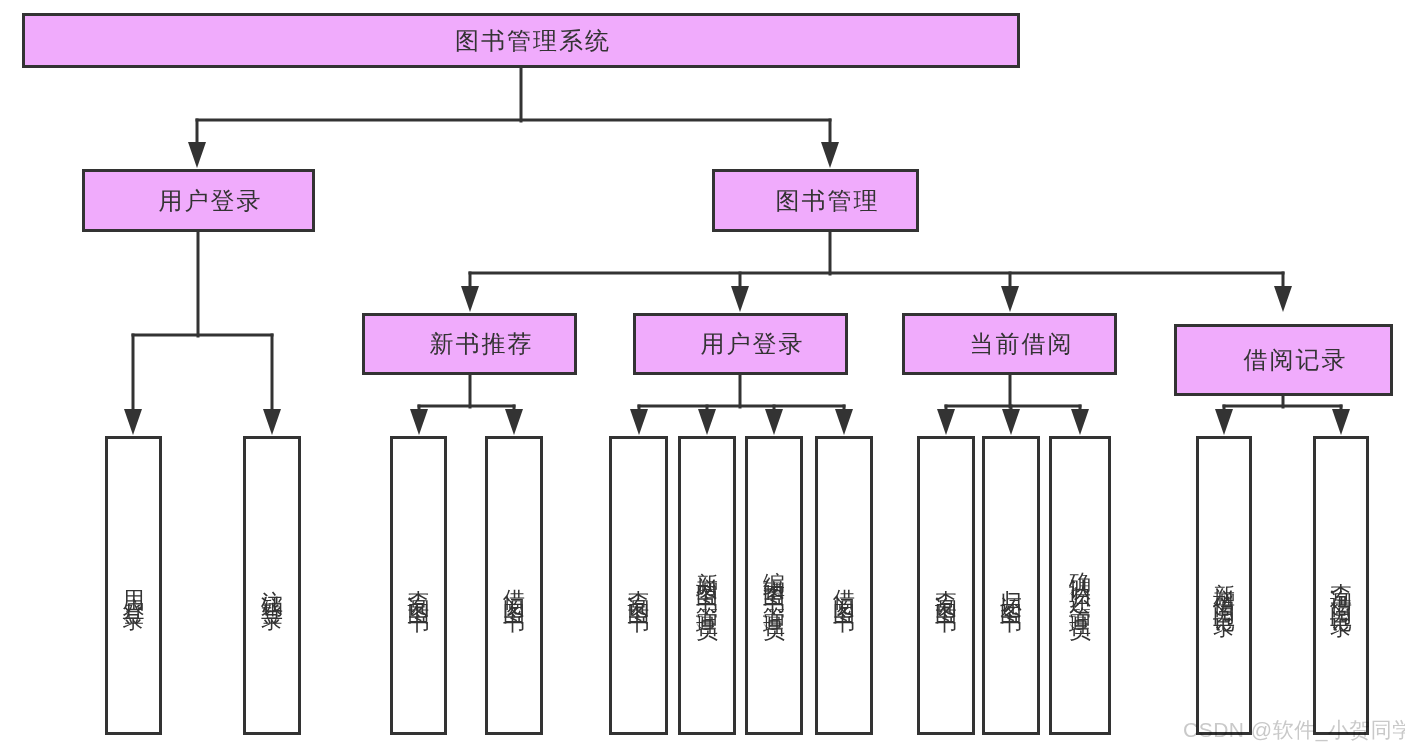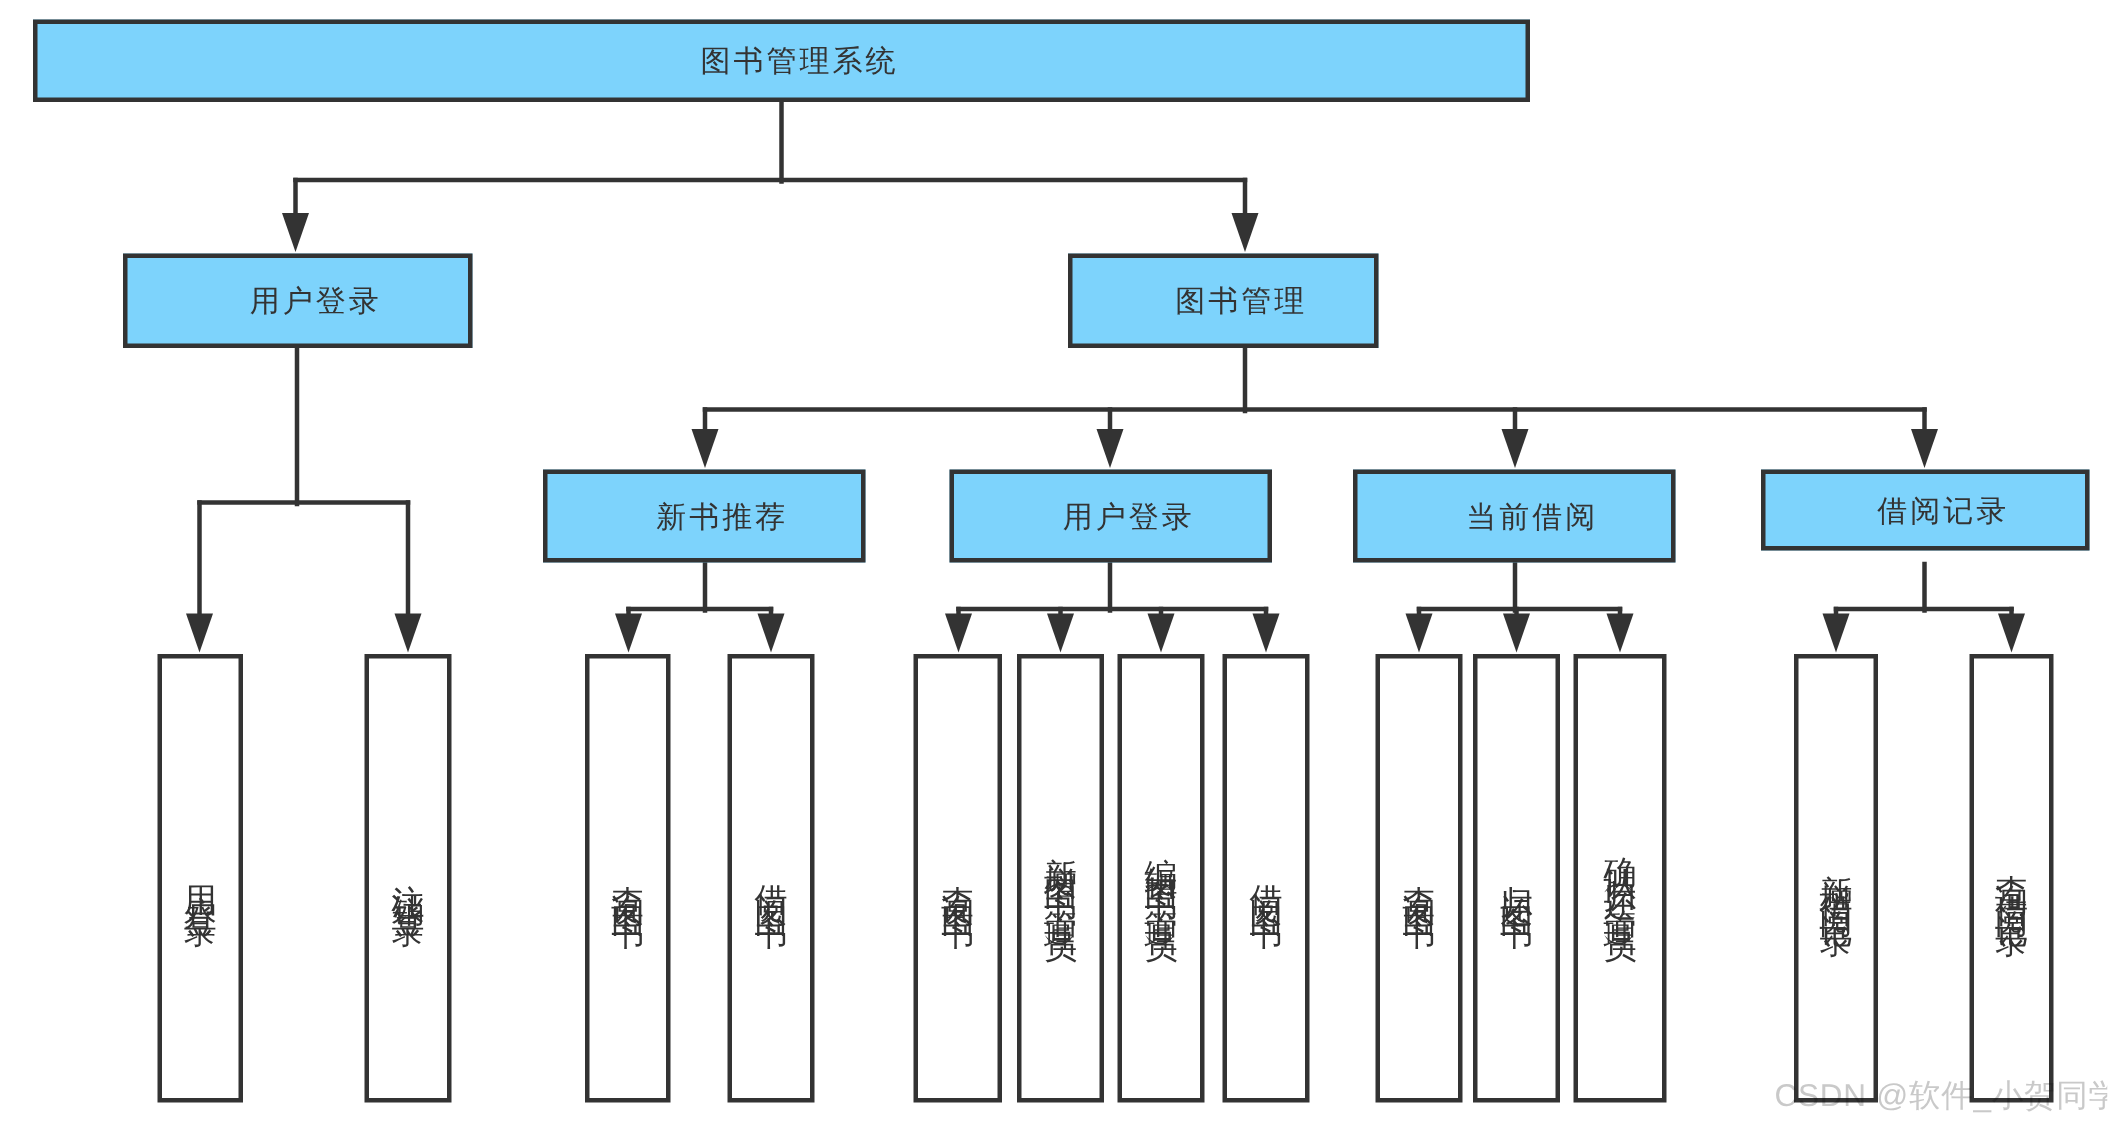--- a/index.html
+++ b/index.html
@@ -15,25 +15,25 @@
   .connectors {
     position: absolute;
     left: 0; top: 0;
     width: 1405px; height: 747px;
     z-index: 1;
   }
   .hnode {
     position: absolute;
     box-sizing: border-box;
     border: 3px solid #333333;
-    background: #7dd3fc;
+    background: #f0abfc;
     display: flex;
     align-items: center;
     justify-content: center;
-    font-size: 20px;
+    font-size: 24px;
     letter-spacing: 2px;
     color: #333333;
     z-index: 2;
     white-space: nowrap;
     padding-left: 24px;
   }
   .leaf {
     position: absolute;
     box-sizing: border-box;
     top: 436px;
@@ -54,21 +54,21 @@
     white-space: nowrap;
     line-height: 1;
   }
   
   .n-root   { left: 22px;   top: 13px;  width: 998px; height: 55px; }
   .n-login  { left: 82px;   top: 169px; width: 233px; height: 63px; }
   .n-mgmt   { left: 712px;  top: 169px; width: 207px; height: 63px; }
   .n-newrec { left: 362px;  top: 313px; width: 215px; height: 62px; }
   .n-borrow { left: 633px;  top: 313px; width: 215px; height: 62px; }
   .n-curr   { left: 902px;  top: 313px; width: 215px; height: 62px; }
-  .n-record { left: 1174px; top: 313px; width: 219px; height: 54px; }
+  .n-record { left: 1174px; top: 324px; width: 219px; height: 72px; }
   
   .lf-1  { left: 105px;  width: 57px; }
   .lf-2  { left: 243px;  width: 58px; }
   .lf-3  { left: 390px;  width: 57px; }
   .lf-4  { left: 485px;  width: 58px; }
   .lf-5  { left: 609px;  width: 59px; }
   .lf-6  { left: 678px;  width: 58px; }
   .lf-7  { left: 745px;  width: 58px; }
   .lf-8  { left: 815px;  width: 58px; }
   .lf-9  { left: 917px;  width: 58px; }

